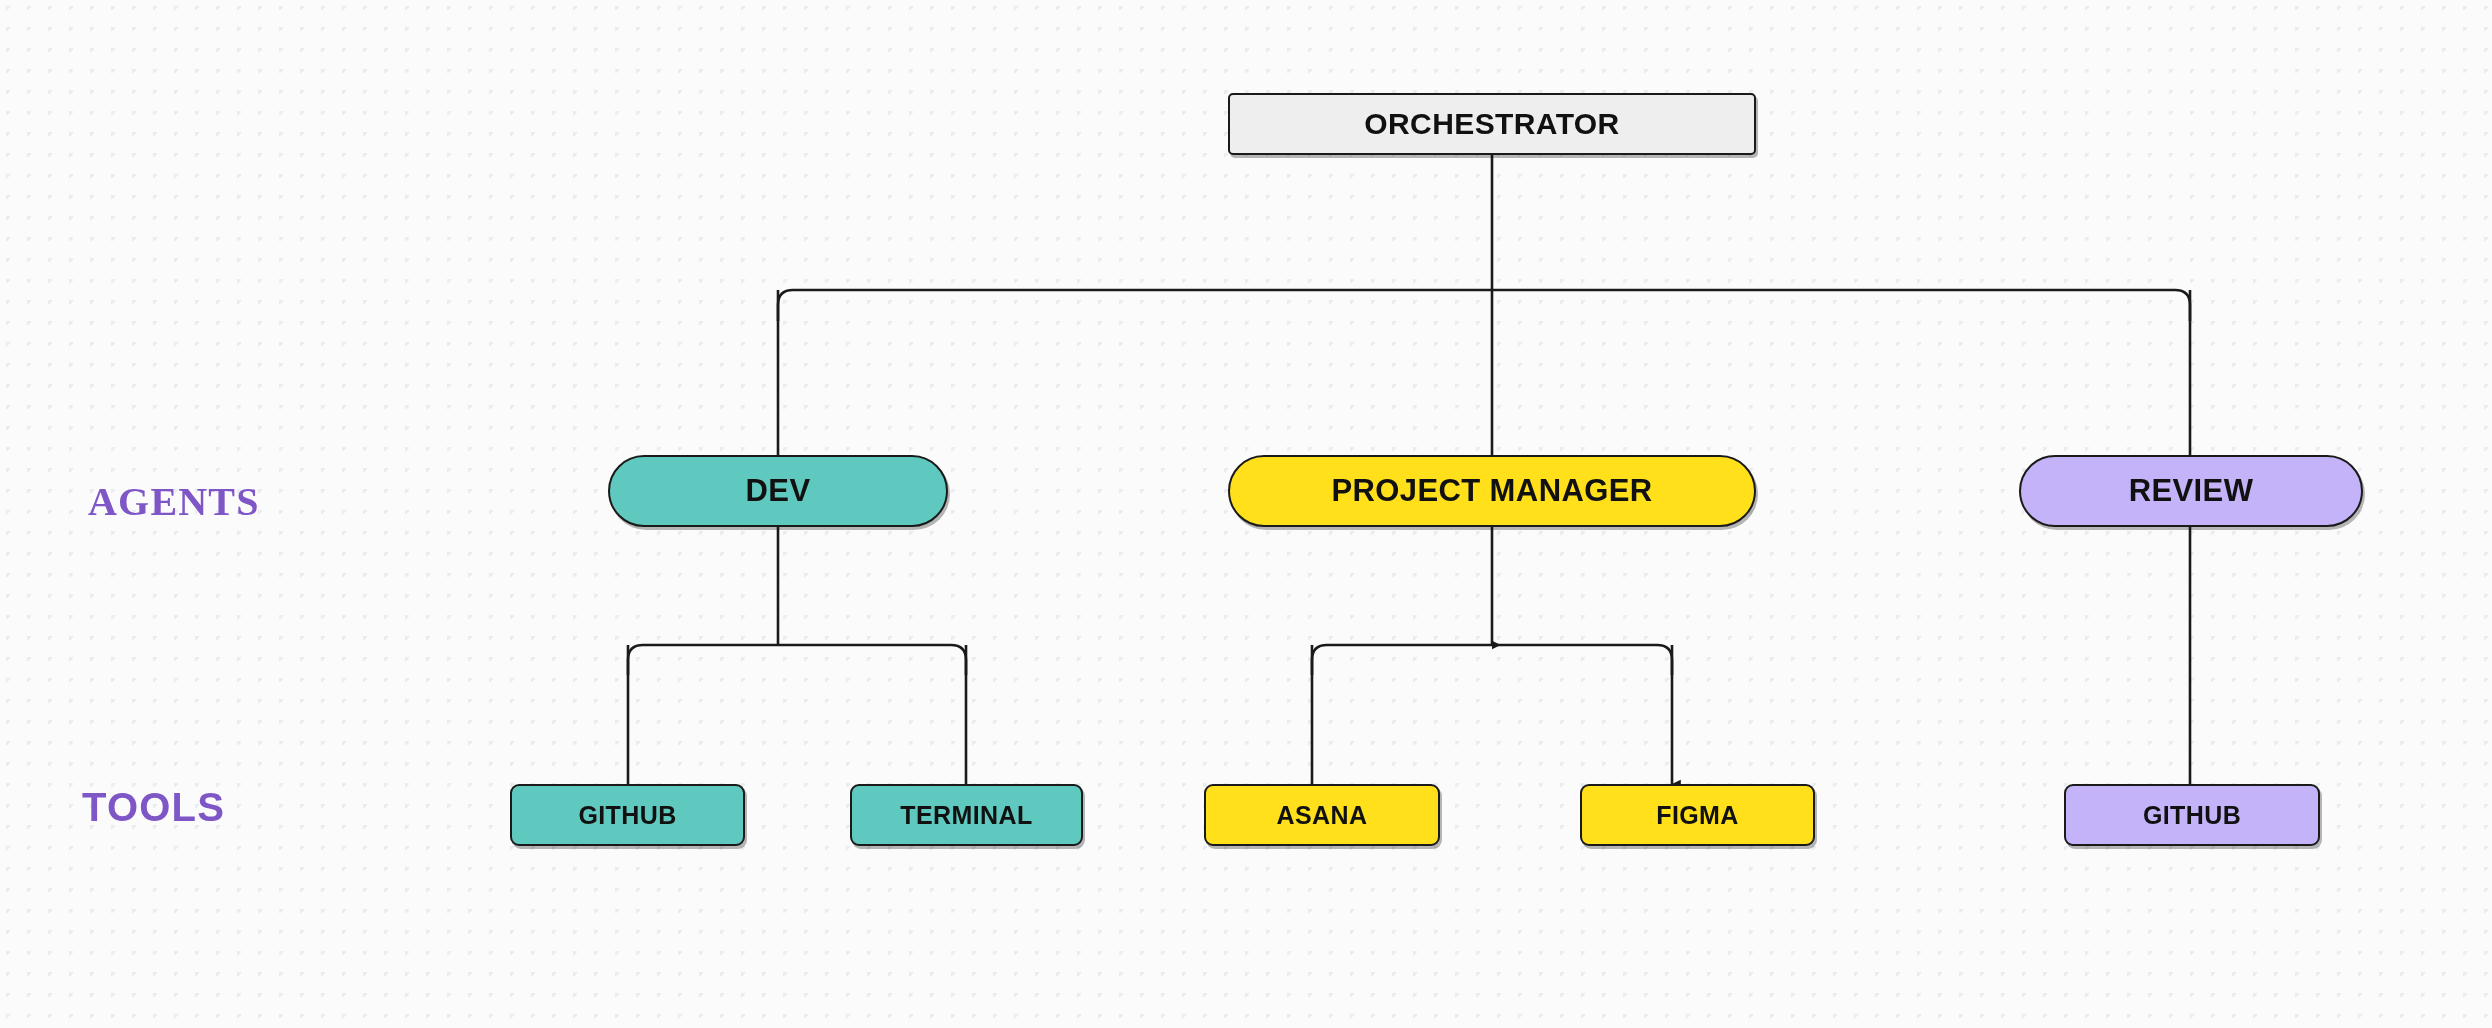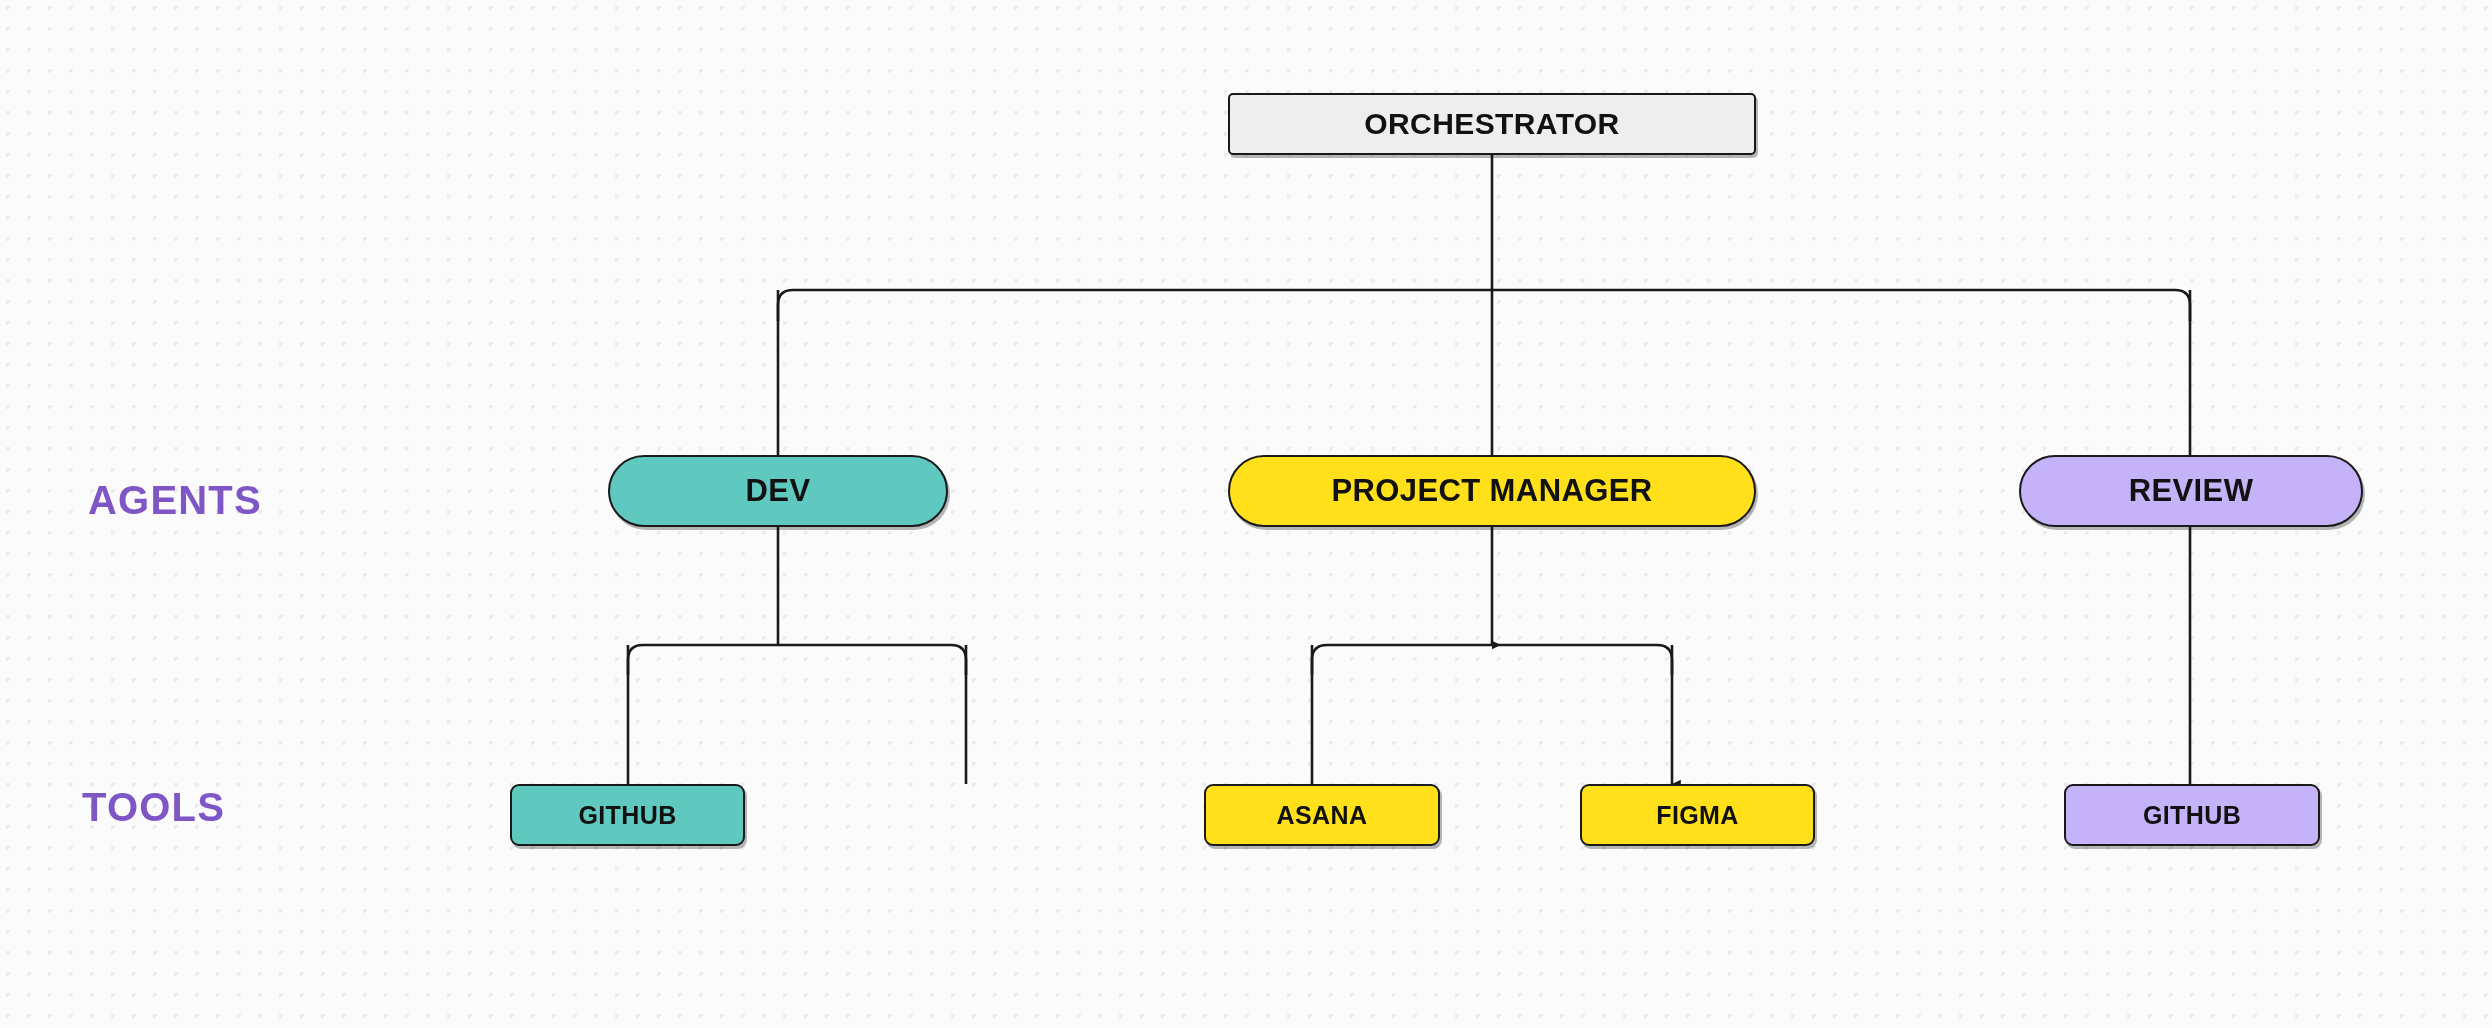--- a/index.html
+++ b/index.html
@@ -91,25 +91,26 @@
 
       <path marker-end="url(#arrow-up)" d="M 1492 527 L 1492 645"></path>
       <path d="M 1312 675 L 1312 660 Q 1312 645 1327 645 L 1657 645 Q 1672 645 1672 660 L 1672 675"></path>
       <path d="M 1312 645 L 1312 784"></path>
       <path marker-end="url(#arrow-down)" d="M 1672 645 L 1672 784"></path>
 
       <path d="M 2190 527 L 2190 784"></path>
     </g>
   </svg>
 
-  <div class="row-label" style="left: 88px; top: 478px; color: rgb(126, 86, 198);">AGENTS</div>
+  <div class="row-label" style="left: 88px; top: 478px; color: rgb(126, 86, 198); font-family: Liberation Serif, serif;">AGENTS</div>
   <div class="row-label" style="left: 82px; top: 785px; color: rgb(126, 86, 198); text-align: right;">TOOLS</div>
 
   <div class="node node-root" style="left: 1228px; top: 93px; width: 528px; height: 62px; background: rgb(238, 238, 238); border-color: rgb(26, 26, 26);">ORCHESTRATOR</div>
   <div class="node node-agent" style="left: 1228px; top: 455px; width: 528px; height: 72px; background: rgb(255, 224, 27); border-color: rgb(26, 26, 26); border-radius: 36px;">PROJECT MANAGER</div>
   <div class="node node-agent" style="left: 608px; top: 455px; width: 340px; height: 72px; background: rgb(95, 201, 191); border-color: rgb(26, 26, 26); border-radius: 36px;">DEV</div>
   <div class="node node-agent" style="left: 2019px; top: 455px; width: 344px; height: 72px; background: rgb(197, 179, 250); border-color: rgb(26, 26, 26); border-radius: 36px;">REVIEW</div>
   <div class="node node-tool" style="left: 510px; top: 784px; width: 235px; height: 62px; background: rgb(95, 201, 191); border-color: rgb(26, 26, 26);">GITHUB</div>
+  <div class="node node-tool" style="left: 850px; top: 784px; width: 233px; height: 62px; background: rgb(95, 201, 191); border-color: rgb(26, 26, 26);">TERMINAL</div>
   <div class="node node-tool" style="left: 1204px; top: 784px; width: 236px; height: 62px; background: rgb(255, 224, 27); border-color: rgb(26, 26, 26);">ASANA</div>
   <div class="node node-tool" style="left: 1580px; top: 784px; width: 235px; height: 62px; background: rgb(255, 224, 27); border-color: rgb(26, 26, 26);">FIGMA</div>
   <div class="node node-tool" style="left: 2064px; top: 784px; width: 256px; height: 62px; background: rgb(197, 179, 250); border-color: rgb(26, 26, 26);">GITHUB</div>
 
 </div>
 
 </body></html>

